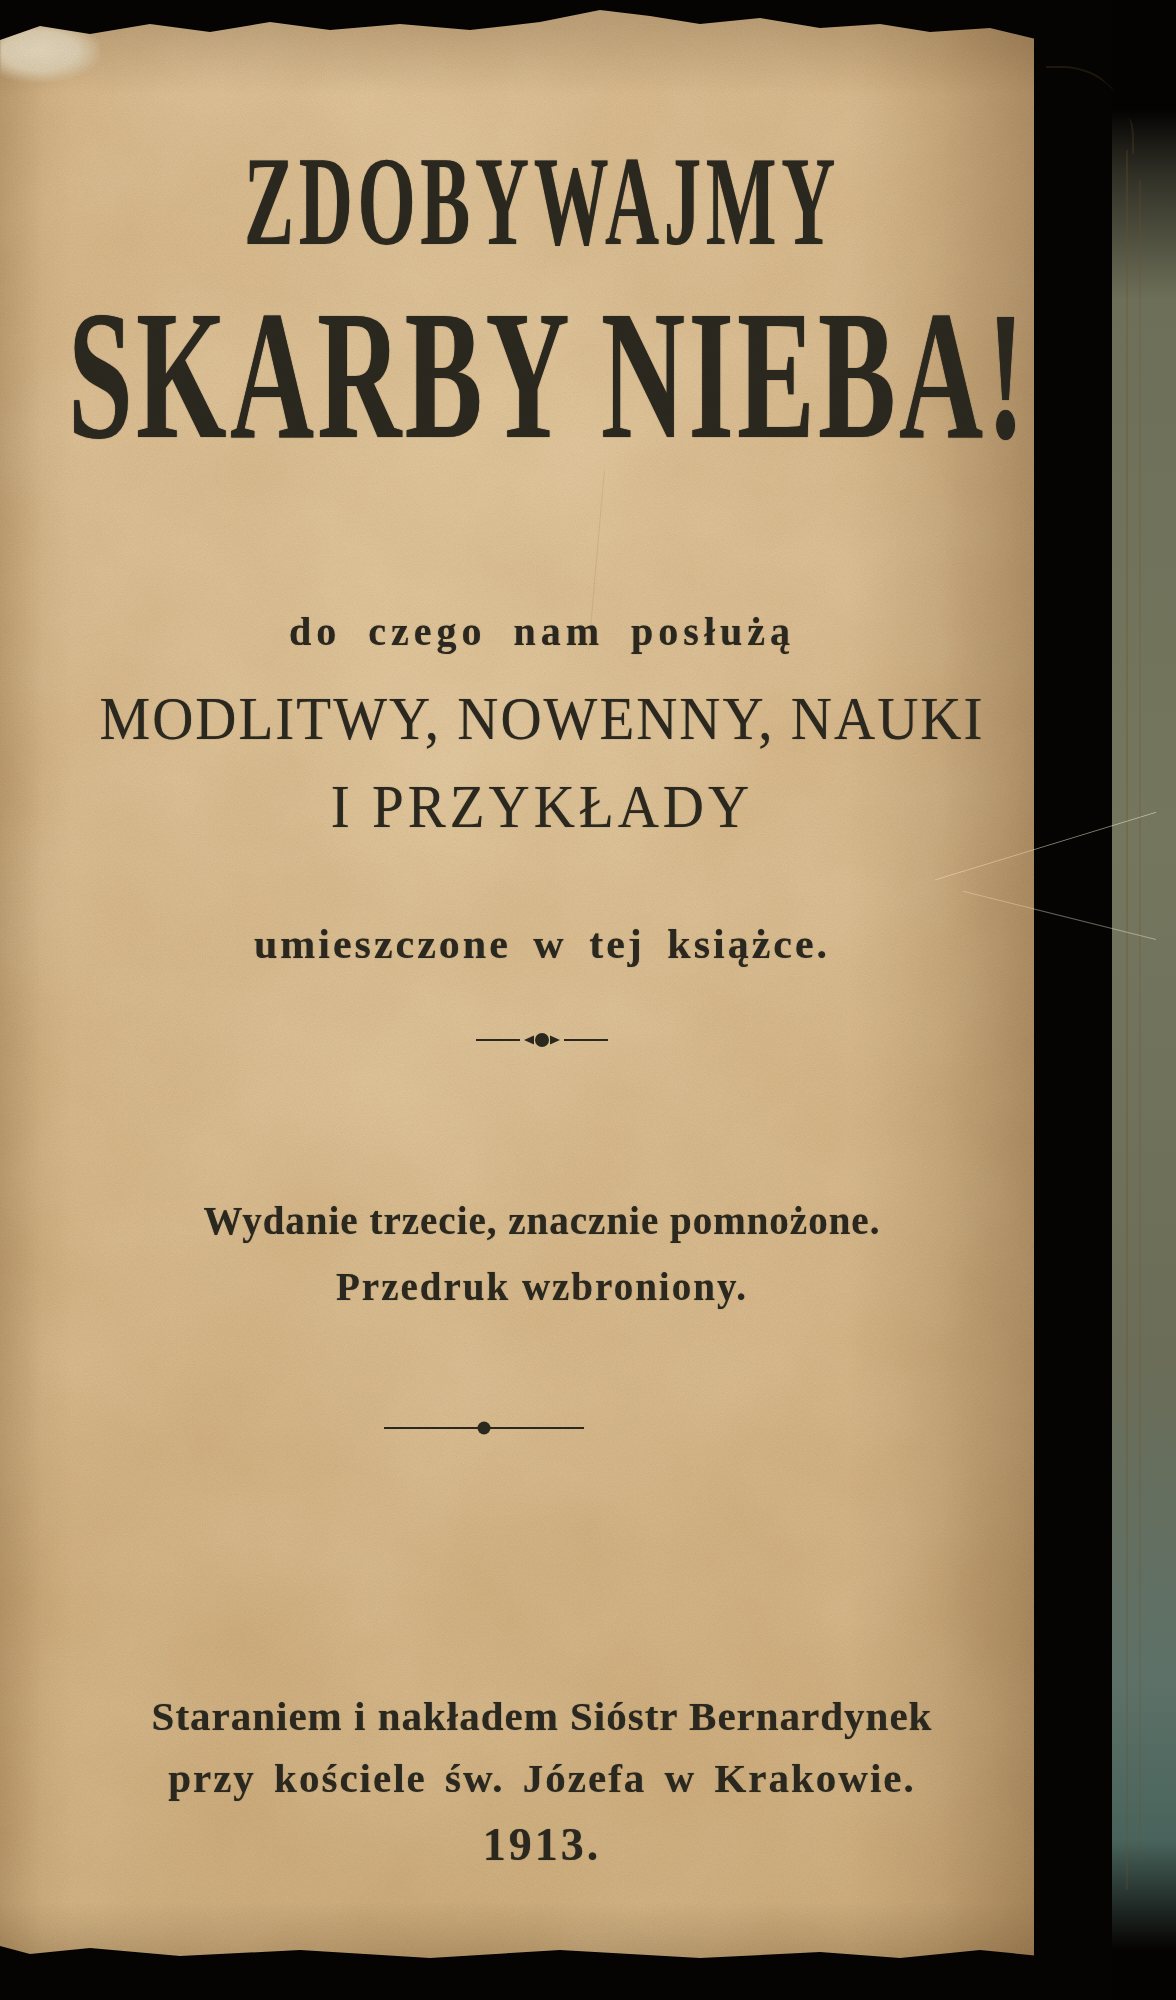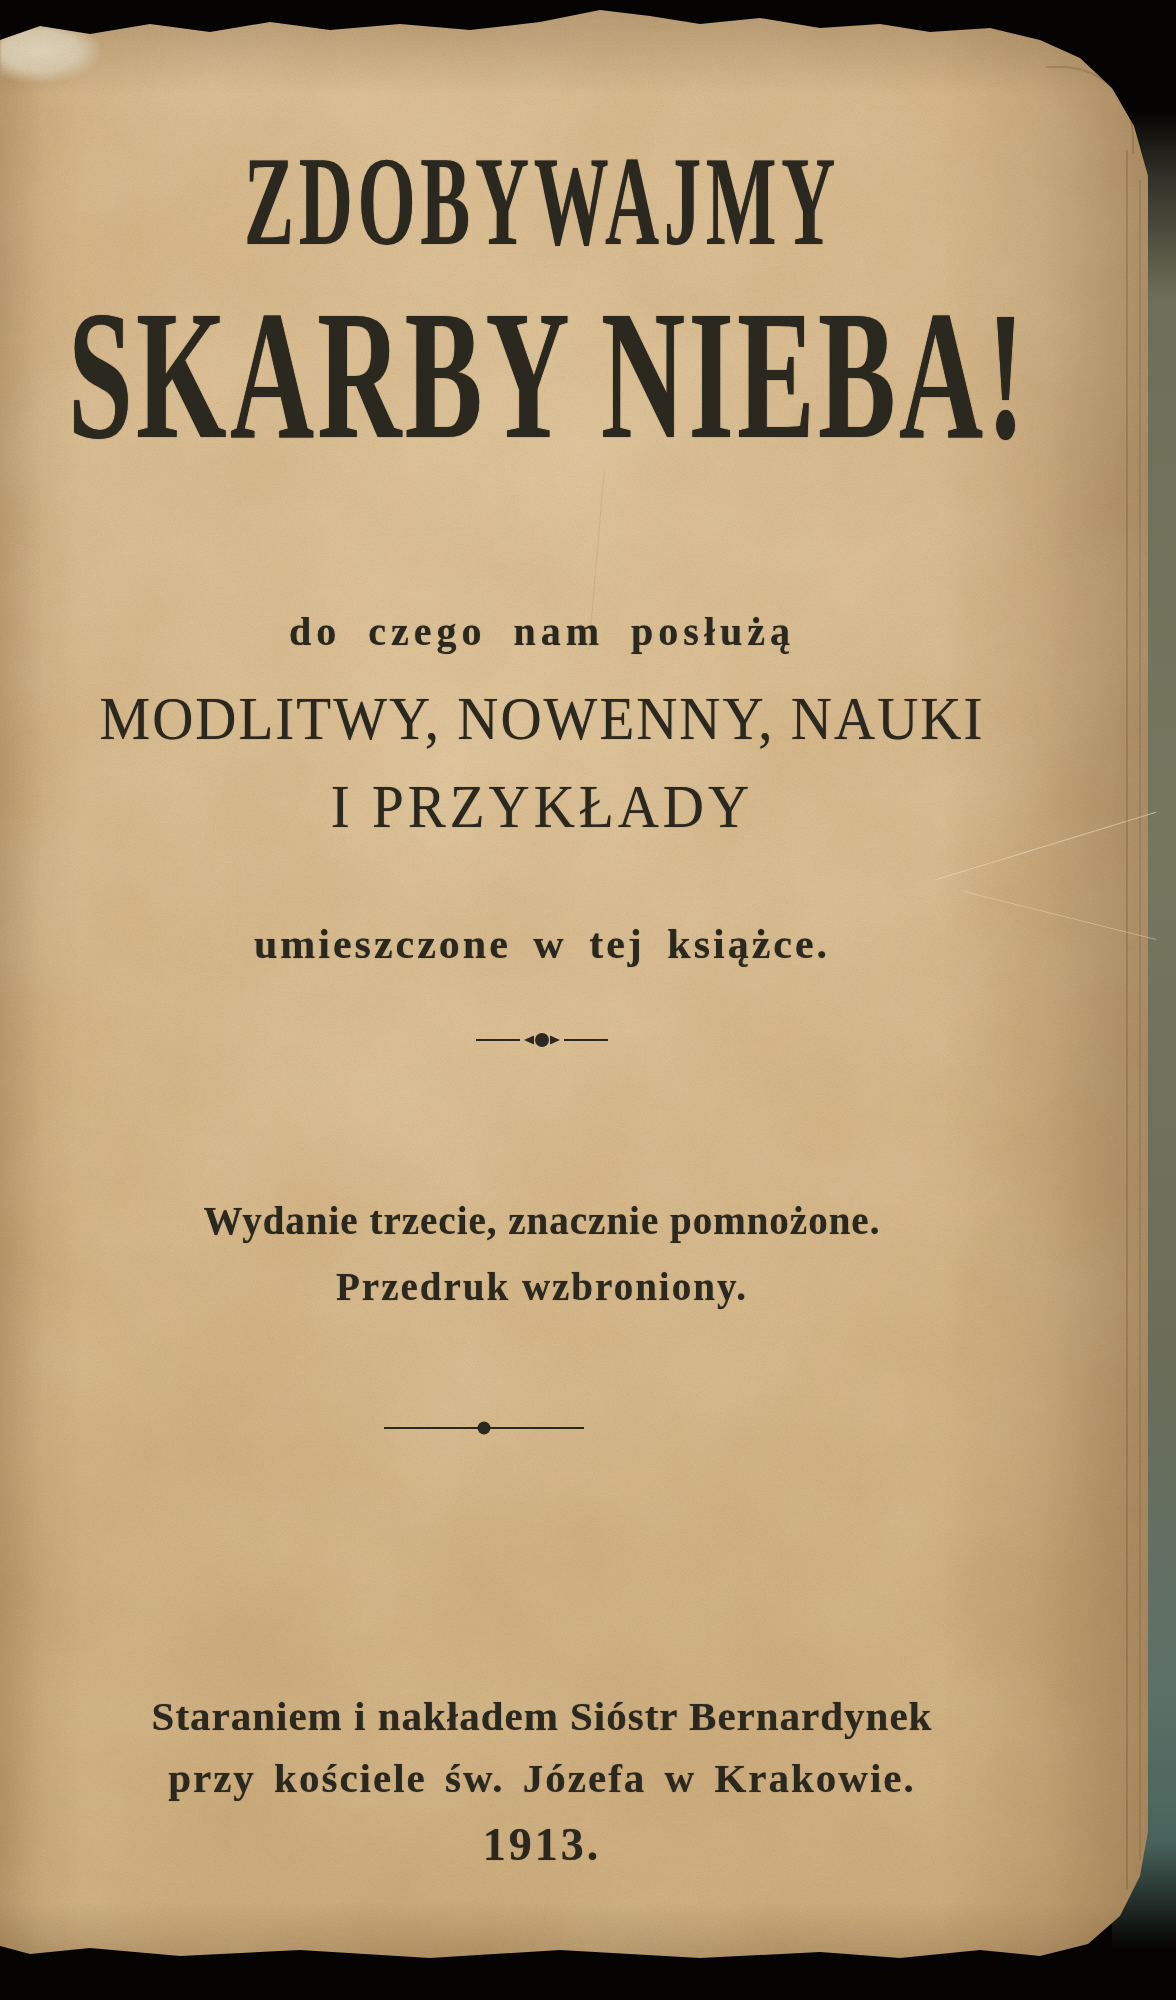--- a/index.html
+++ b/index.html
@@ -10,21 +10,21 @@
   }
   
   .cover-strip{
     position:absolute;right:0;top:0;width:64px;height:100%;
     background:linear-gradient(180deg,
       #050302 0%,#050302 5.5%,#2e2d24 8.5%,#6e6f58 15%,
       #75765e 42%,#6b6d58 68%,#5d7168 84%,#49645c 92%,#050302 97.5%);
   }
   
   .paper{
-    position:absolute;left:0;top:0;width:1148px;height:1972px;
+    position:absolute;left:0;top:0;width:1034px;height:1972px;
     background-image:
       radial-gradient(ellipse at 45% 28%, rgba(243,224,188,.38) 0%, rgba(243,224,188,0) 62%),
       linear-gradient(90deg, rgba(120,85,40,.16) 0%, rgba(120,85,40,0) 7%,
         rgba(120,85,40,0) 82%, rgba(110,75,35,.14) 91%, rgba(95,62,26,.34) 100%),
       linear-gradient(180deg,#dfc298 0%,#e0c49a 35%,#dcbf93 70%,#d6b88a 100%);
     background-color:#dcc095;
     clip-path:polygon(
       0px 40px,40px 26px,90px 34px,150px 24px,210px 32px,270px 22px,330px 30px,
       400px 24px,470px 30px,540px 22px,600px 10px,650px 16px,700px 24px,760px 18px,
       820px 28px,880px 24px,930px 32px,990px 28px,1040px 40px,1080px 58px,1112px 88px,

